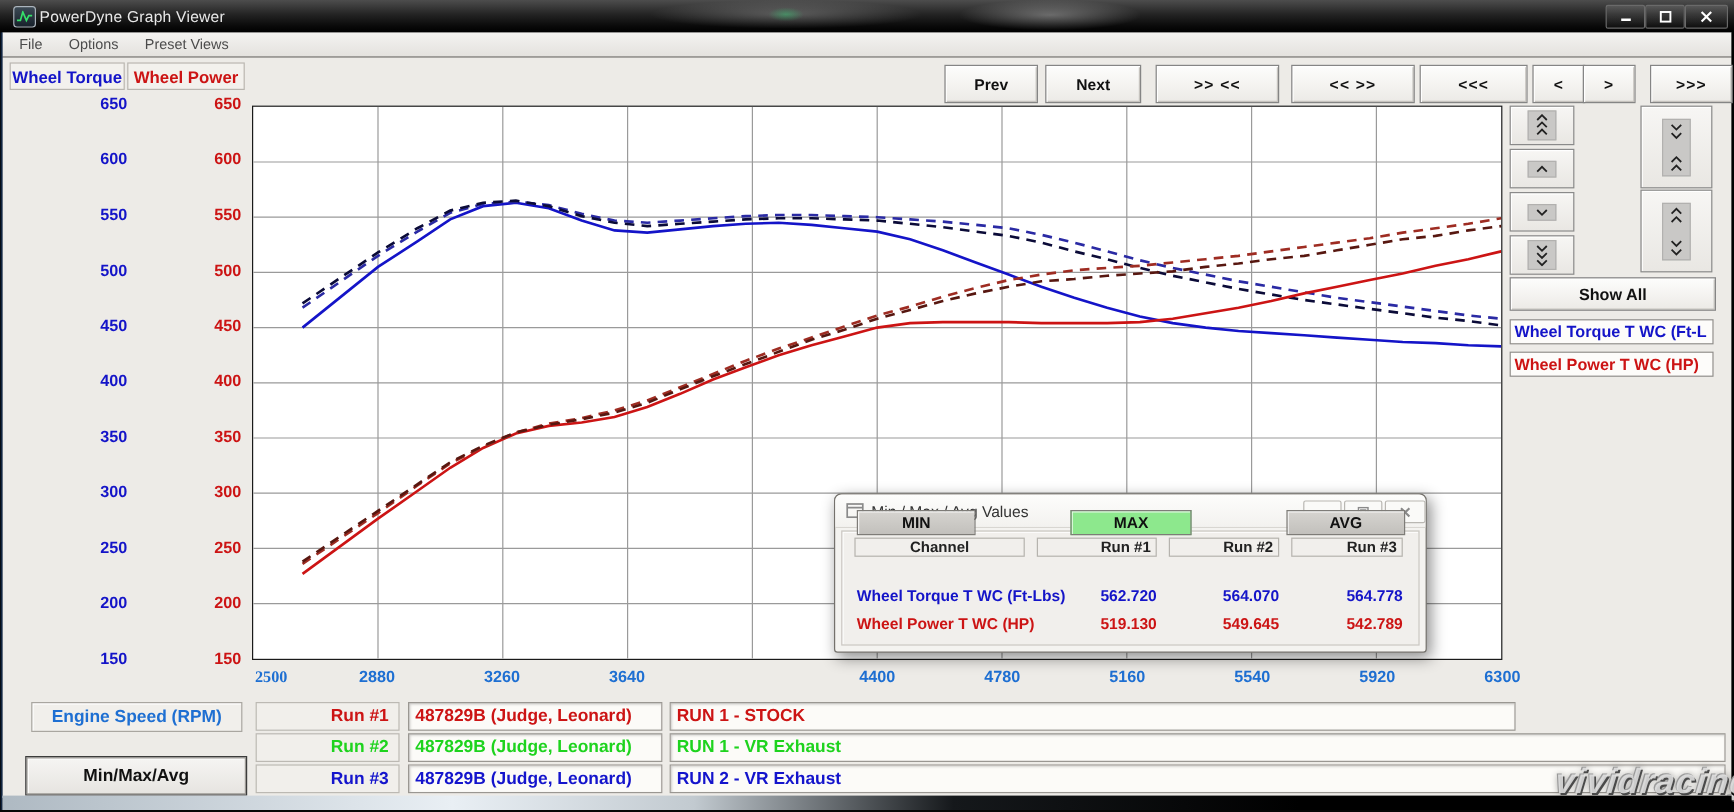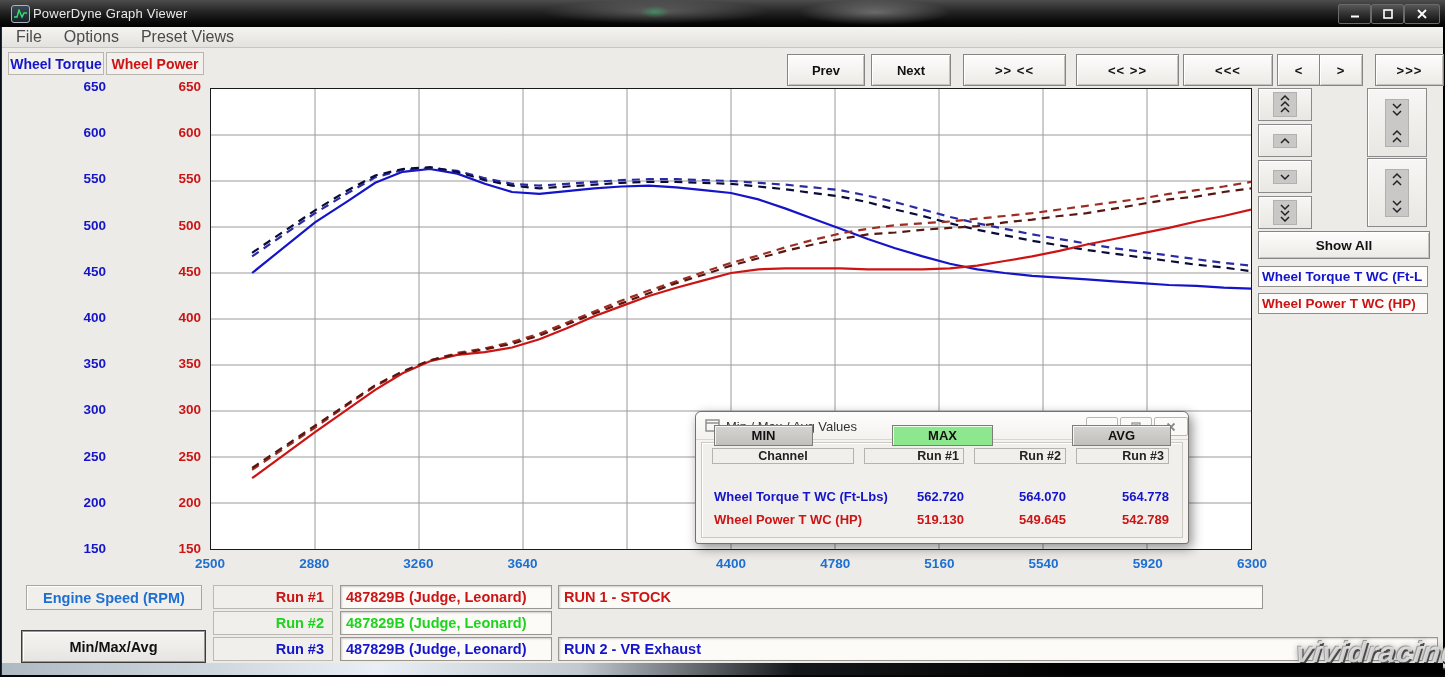--- a/index.html
+++ b/index.html
@@ -12,21 +12,21 @@
   .title-text{left:33px;top:6px;color:#e8e8e8;font-size:13px;letter-spacing:.2px;}
   .app-icon{left:11px;top:5px;width:17px;height:16px;border:1px solid #aab4bd;border-radius:3px;
     background:linear-gradient(#3c4a55,#17212b);display:flex;align-items:center;justify-content:center;}
   .winbtn{top:4px;width:31px;height:18px;border:1px solid #6a6a6a;border-radius:2px;
     background:linear-gradient(rgba(255,255,255,.14),rgba(255,255,255,.03));
     display:flex;align-items:center;justify-content:center;}
   .smudge{pointer-events:none;}
   
   .menubar{left:2px;top:27px;width:1441px;height:21px;background:linear-gradient(#f4f3f1,#e4e2de);
     border-bottom:1px solid #c9c6c1;display:flex;align-items:center;gap:22px;padding-left:14px;box-sizing:border-box;}
-  .menu-item{font-size:16px;color:#4b4b4b;}
+  .menu-item{font-size:12px;color:#4b4b4b;}
   
   .contentbg{left:2px;top:48px;width:1441px;height:617px;background:#edebe7;}
   .chanbox{top:52px;height:21px;border:1px solid #b9b6b0;background:#f3f1ed;display:flex;
     align-items:center;justify-content:center;font-weight:bold;font-size:14px;}
   .btn3d{background:linear-gradient(#fdfdfc,#eceae6);border:1px solid #858585;
     box-shadow:inset 1px 1px 0 #fff,inset -1px -1px 0 #c6c3be;
     display:flex;align-items:center;justify-content:center;font-size:13px;color:#111;cursor:default;}
   .toolbtn{top:54px;height:30px;font-weight:bold;letter-spacing:1px;}
   .ytick{width:60px;text-align:right;font-weight:bold;font-size:13.5px;}
   .xtick{width:70px;text-align:center;font-weight:bold;font-size:13.5px;}
@@ -161,21 +161,21 @@
       <span class="abs ytick" style="left: 46px; top: 356.2px; color: rgb(20, 20, 200);">350</span>
       <span class="abs ytick" style="left: 141px; top: 356.2px; color: rgb(204, 20, 20);">350</span>
       <span class="abs ytick" style="left: 46px; top: 402.4px; color: rgb(20, 20, 200);">300</span>
       <span class="abs ytick" style="left: 141px; top: 402.4px; color: rgb(204, 20, 20);">300</span>
       <span class="abs ytick" style="left: 46px; top: 448.6px; color: rgb(20, 20, 200);">250</span>
       <span class="abs ytick" style="left: 141px; top: 448.6px; color: rgb(204, 20, 20);">250</span>
       <span class="abs ytick" style="left: 46px; top: 494.8px; color: rgb(20, 20, 200);">200</span>
       <span class="abs ytick" style="left: 141px; top: 494.8px; color: rgb(204, 20, 20);">200</span>
       <span class="abs ytick" style="left: 46px; top: 541px; color: rgb(20, 20, 200);">150</span>
       <span class="abs ytick" style="left: 141px; top: 541px; color: rgb(204, 20, 20);">150</span>
-      <span class="abs xtick" style="left: 175px; top: 556px; color: rgb(30, 111, 210);">2500</span>
+      <span class="abs xtick" style="left: 191px; top: 556px; color: rgb(30, 111, 210); font-family: Liberation Serif, serif;">2500</span>
       <span class="abs xtick" style="left: 279.2px; top: 556px; color: rgb(30, 111, 210);">2880</span>
       <span class="abs xtick" style="left: 383.4px; top: 556px; color: rgb(30, 111, 210);">3260</span>
       <span class="abs xtick" style="left: 487.6px; top: 556px; color: rgb(30, 111, 210);">3640</span>
       <span class="abs xtick" style="left: 591.8px; top: 584px; color: #bef264;">4020</span>
       <span class="abs xtick" style="left: 696px; top: 556px; color: rgb(30, 111, 210);">4400</span>
       <span class="abs xtick" style="left: 800.2px; top: 556px; color: rgb(30, 111, 210);">4780</span>
       <span class="abs xtick" style="left: 904.4px; top: 556px; color: rgb(30, 111, 210);">5160</span>
       <span class="abs xtick" style="left: 1008.6px; top: 556px; color: rgb(30, 111, 210);">5540</span>
       <span class="abs xtick" style="left: 1112.8px; top: 556px; color: rgb(30, 111, 210);">5920</span>
       <span class="abs xtick" style="left: 1217px; top: 556px; color: rgb(30, 111, 210);">6300</span>
@@ -335,20 +335,23 @@
   <div class="abs field" style="left:558px;top:585px;width:705px;height:24px;">
       <span style="color: rgb(204, 20, 20);">RUN 1 - STOCK</span>
     </div>
 
   <div class="abs runlabel" style="left:213px;top:611px;width:120px;height:24px;">
       <span style="color: rgb(30, 211, 30);">Run #2</span>
     </div>
   <div class="abs field" style="left:340px;top:611px;width:212px;height:24px;">
       <span style="color: rgb(30, 211, 30);">487829B (Judge, Leonard)</span>
     </div>
+  <div class="abs field" style="left:558px;top:611px;width:880px;height:24px;">
+      <span style="color: rgb(30, 211, 30);">RUN 1 - VR Exhaust</span>
+    </div>
 
   <div class="abs runlabel" style="left:213px;top:637px;width:120px;height:24px;">
       <span style="color: rgb(20, 20, 204);">Run #3</span>
     </div>
   <div class="abs field" style="left:340px;top:637px;width:212px;height:24px;">
       <span style="color: rgb(20, 20, 204);">487829B (Judge, Leonard)</span>
     </div>
   <div class="abs field" style="left:558px;top:637px;width:880px;height:24px;">
       <span style="color: rgb(20, 20, 204);">RUN 2 - VR Exhaust</span>
     </div>

